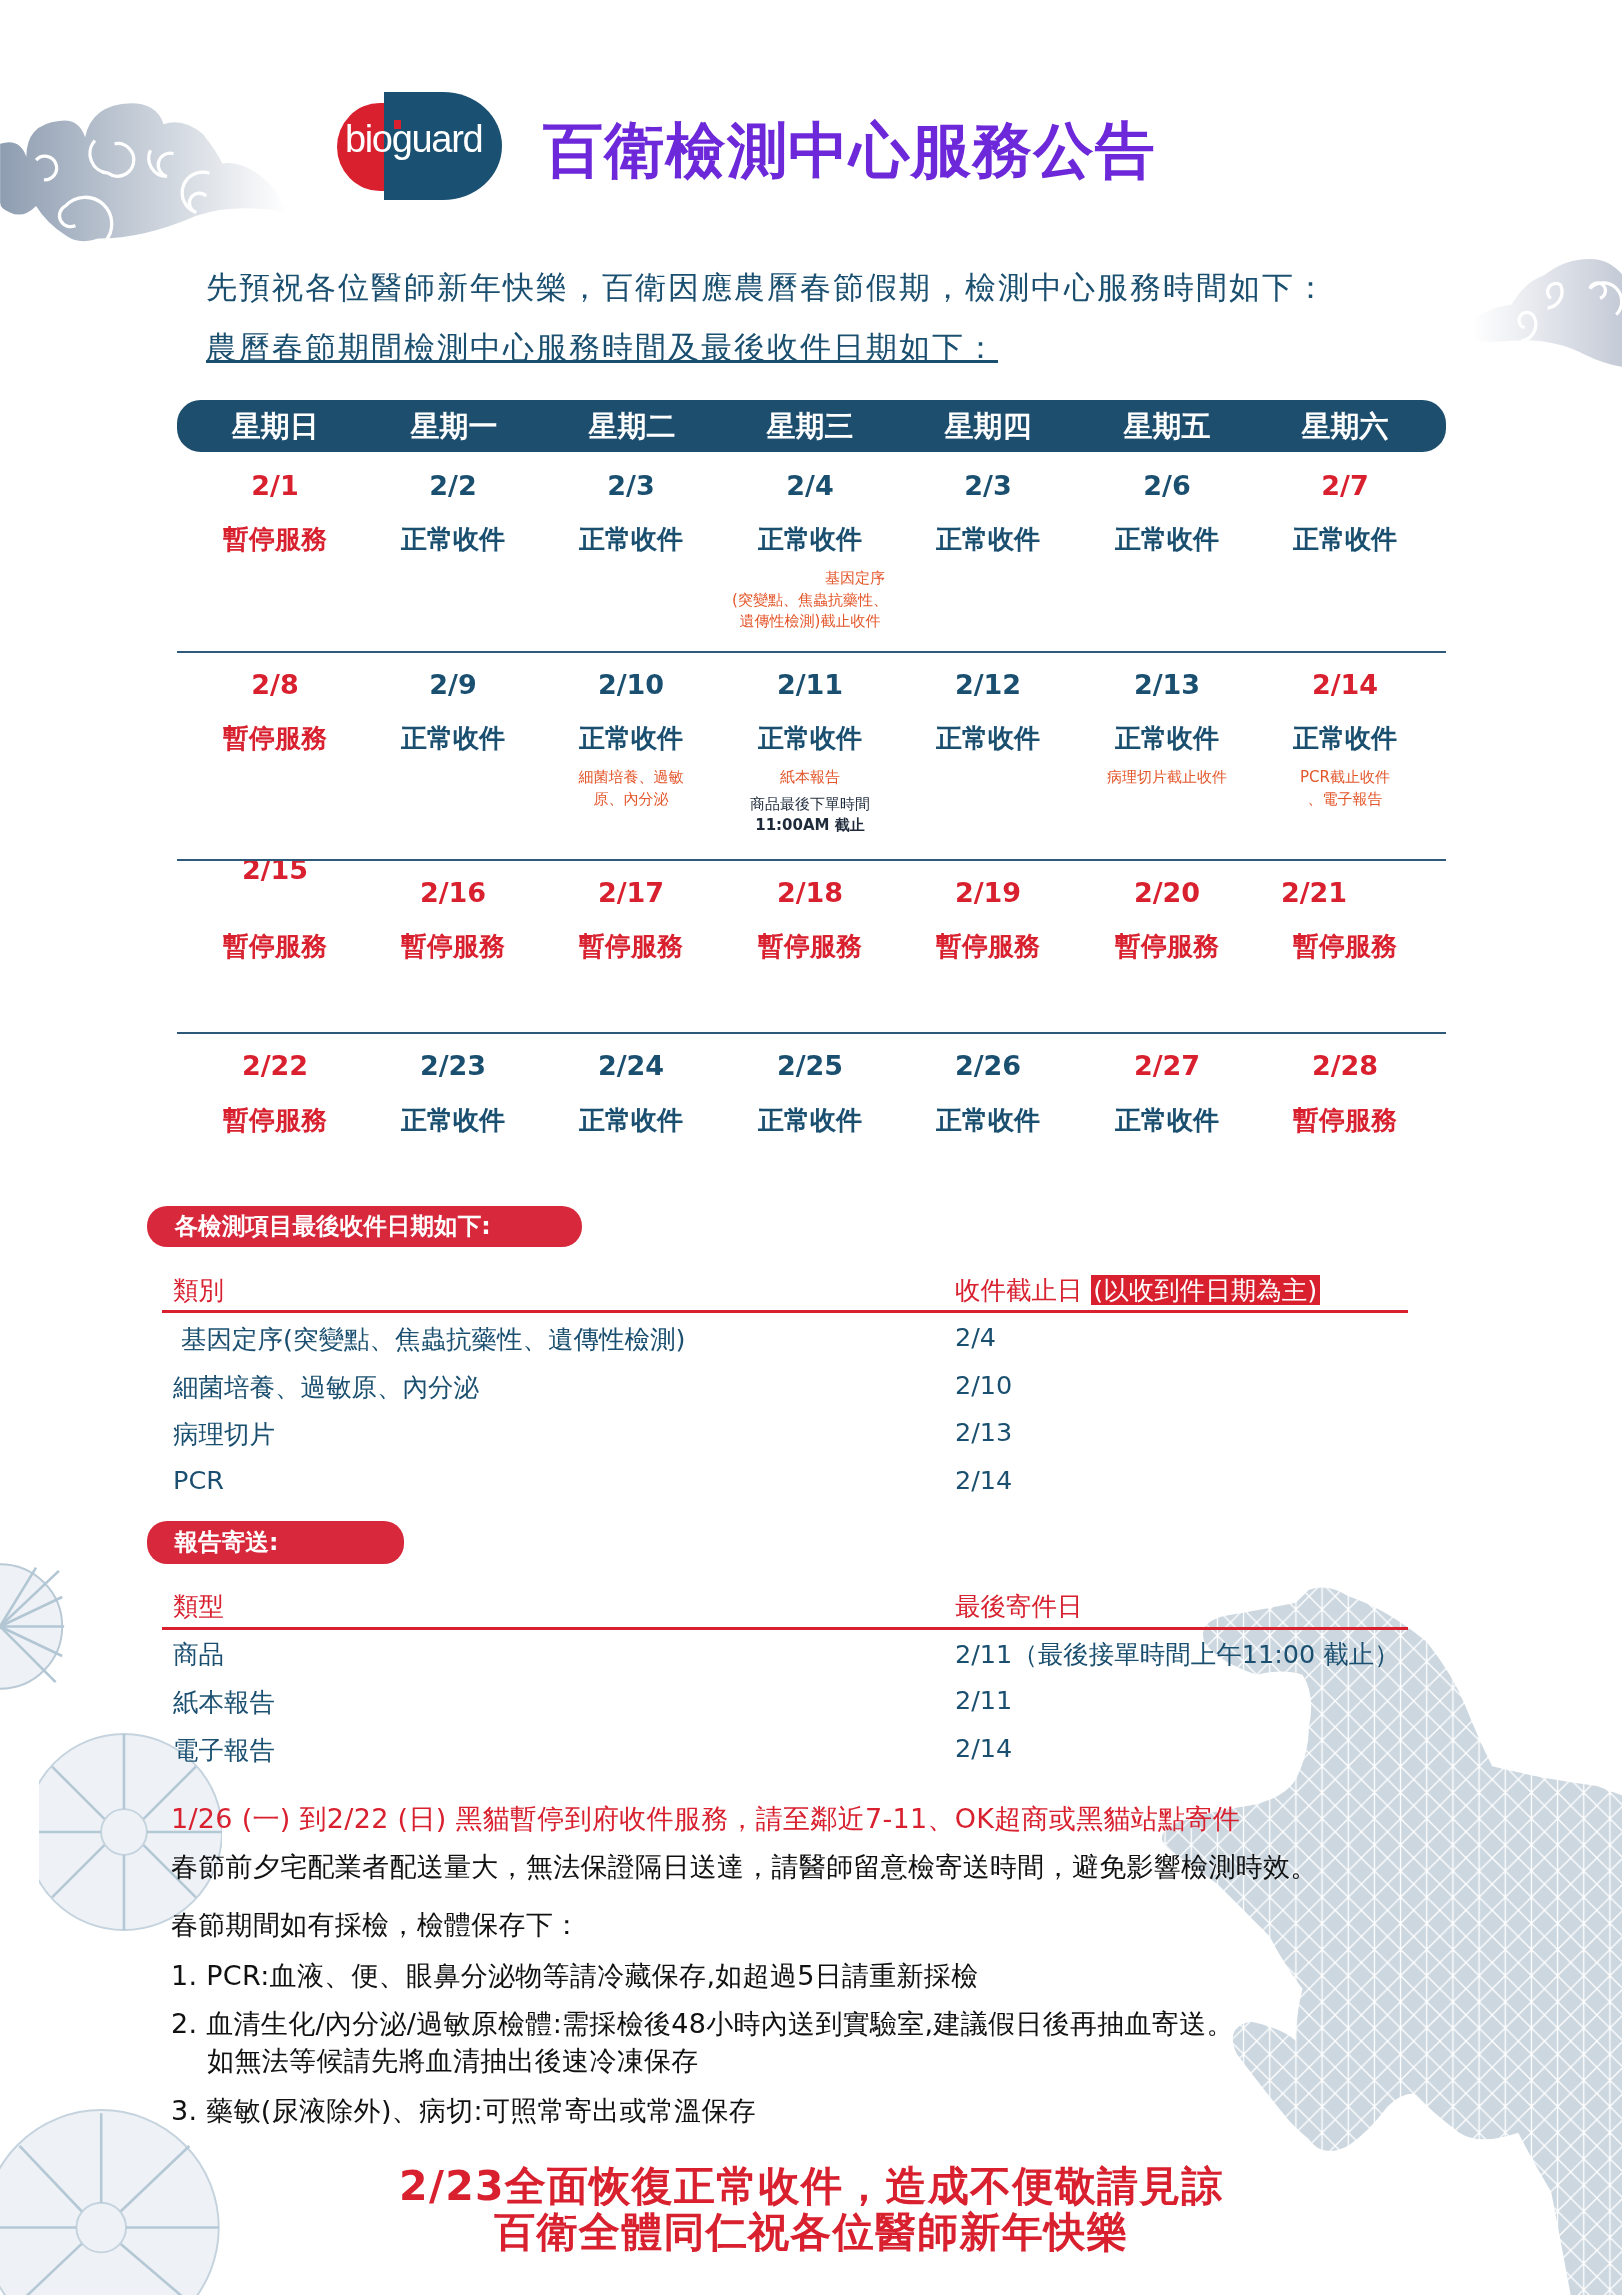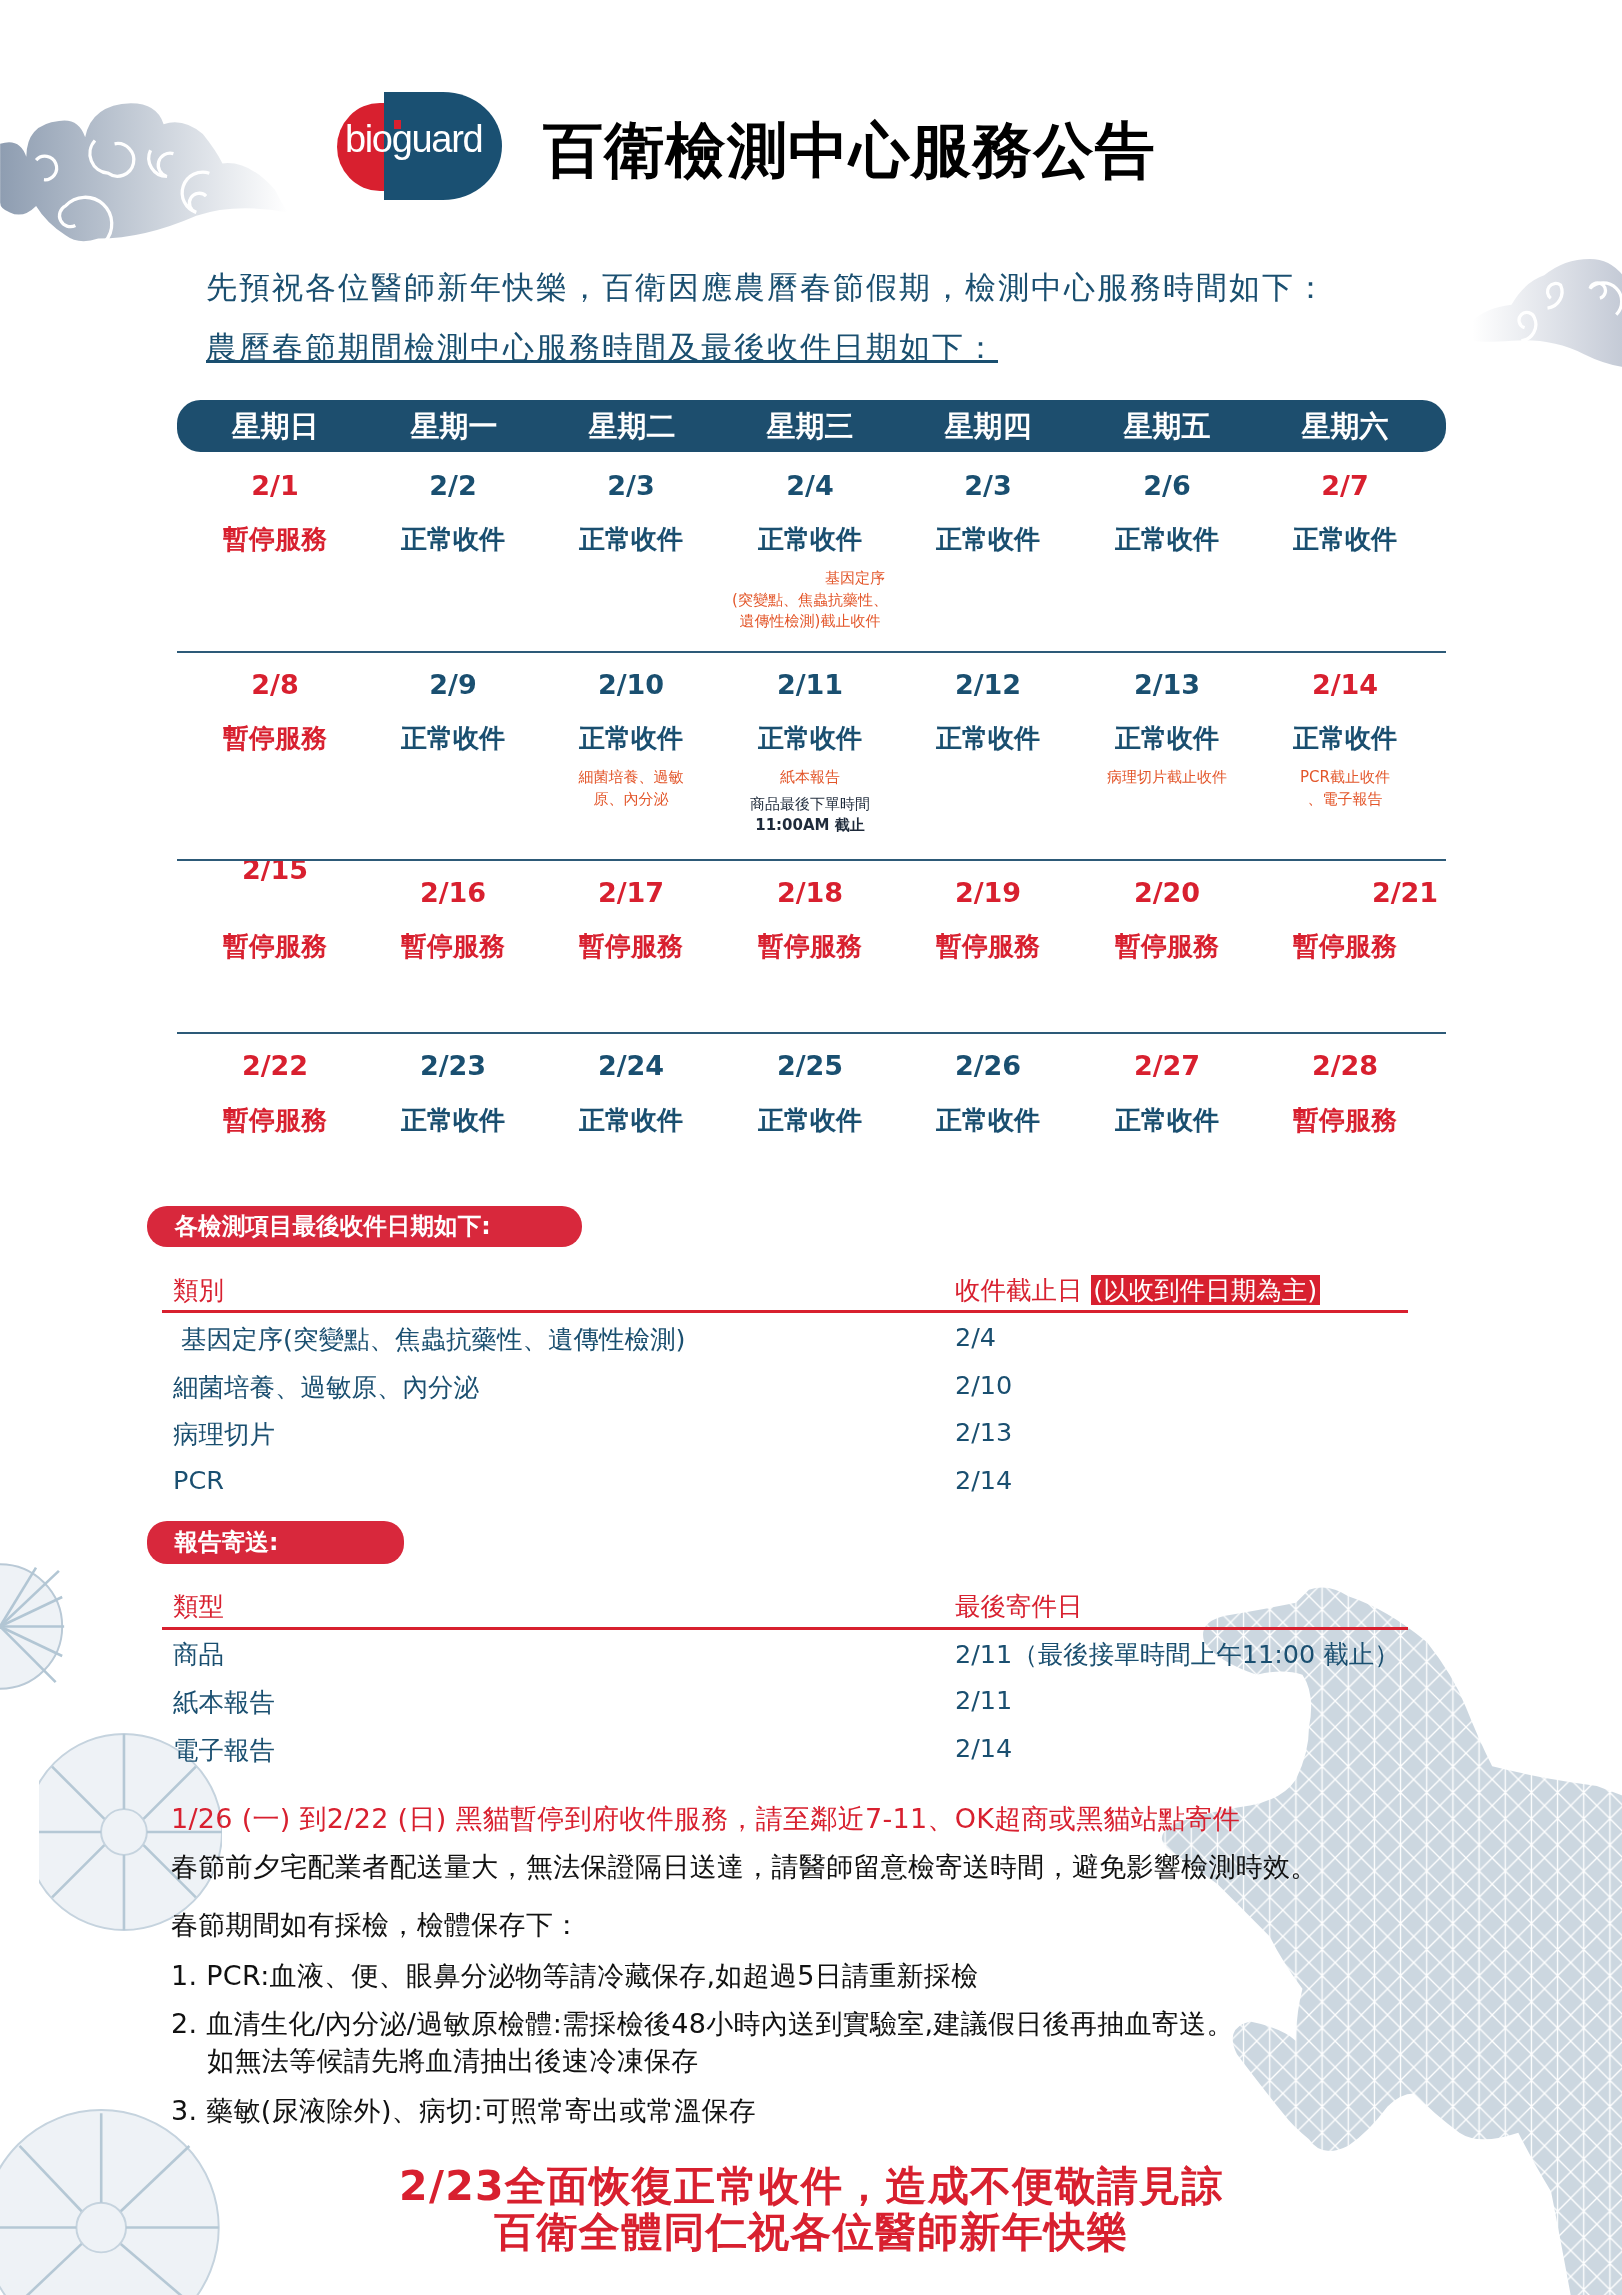--- a/index.html
+++ b/index.html
@@ -11,21 +11,21 @@
   
   .deco { position: absolute; pointer-events: none; }
 
   
   .logo { left: 337px; top: 92px; width: 164px; height: 111px; }
   .logo .red { position: absolute; left: 0; top: 11px; width: 85px; height: 88px; border-radius: 43px 0 0 43px / 44px 0 0 44px; background: #d8202f; }
   .logo .blue { position: absolute; left: 47px; top: 0; width: 118px; height: 108px; background: #1a5072; border-radius: 0 59px 59px 0 / 0 54px 54px 0; }
   .logo .word { position: absolute; left: 7.9px; top: 26px; font-size: 38px; font-weight: normal; color: #fff; letter-spacing: -1.3px; font-family: "Liberation Sans", sans-serif; }
   .logo .cross { position: absolute; left: 57px; top: 28px; width: 6.5px; height: 9.2px; background: #d8202f; }
 
-  .page-title { left: 543px; top: 111px; font-size: 60px; font-weight: bold; color: #000000; letter-spacing: 1.3px; font-family: "DejaVu Sans", sans-serif; }
+  .page-title { left: 543px; top: 111px; font-size: 60px; font-weight: bold; color: #6d28d9; letter-spacing: 1.3px; font-family: "DejaVu Sans", sans-serif; }
 
   .intro { left: 206px; font-size: 31px; color: #1a4f70; letter-spacing: 2px; }
   .intro1 { top: 267px; }
   .intro2 { top: 327px; text-decoration: underline; }
 
   
   .weekbar { left: 177px; top: 400px; width: 1269px; height: 52px; background: #1d4e6e; border-radius: 23.6px 23.6px 23.6px 23.6px; }
   .weekbar .wd { position: absolute; top: 0; width: 178px; height: 52px; line-height: 52px; text-align: center; color: #fff; font-size: 29px; font-weight: bold; }
 
   .cell { position: absolute; width: 178px; text-align: center; }
@@ -209,21 +209,21 @@
     <div class="cell date red" style="left: 364px; top: 877px;">2/16</div>
     <div class="cell status red" style="left: 364px; top: 929px;">暫停服務</div>
     <div class="cell date red" style="left: 542px; top: 877px;">2/17</div>
     <div class="cell status red" style="left: 542px; top: 929px;">暫停服務</div>
     <div class="cell date red" style="left: 721px; top: 877px;">2/18</div>
     <div class="cell status red" style="left: 721px; top: 929px;">暫停服務</div>
     <div class="cell date red" style="left: 899px; top: 877px;">2/19</div>
     <div class="cell status red" style="left: 899px; top: 929px;">暫停服務</div>
     <div class="cell date red" style="left: 1078px; top: 877px;">2/20</div>
     <div class="cell status red" style="left: 1078px; top: 929px;">暫停服務</div>
-    <div class="cell date red" style="left: 1316px; top: 877px;">2/21</div>
+    <div class="cell date red" style="left: 1225px; top: 877px;">2/21</div>
     <div class="cell status red" style="left: 1256px; top: 929px;">暫停服務</div>
     <div class="cell date red" style="left: 186px; top: 1050px;">2/22</div>
     <div class="cell status red" style="left: 186px; top: 1103px;">暫停服務</div>
     <div class="cell date blue" style="left: 364px; top: 1050px;">2/23</div>
     <div class="cell status blue" style="left: 364px; top: 1103px;">正常收件</div>
     <div class="cell date blue" style="left: 542px; top: 1050px;">2/24</div>
     <div class="cell status blue" style="left: 542px; top: 1103px;">正常收件</div>
     <div class="cell date blue" style="left: 721px; top: 1050px;">2/25</div>
     <div class="cell status blue" style="left: 721px; top: 1103px;">正常收件</div>
     <div class="cell date blue" style="left: 899px; top: 1050px;">2/26</div>

